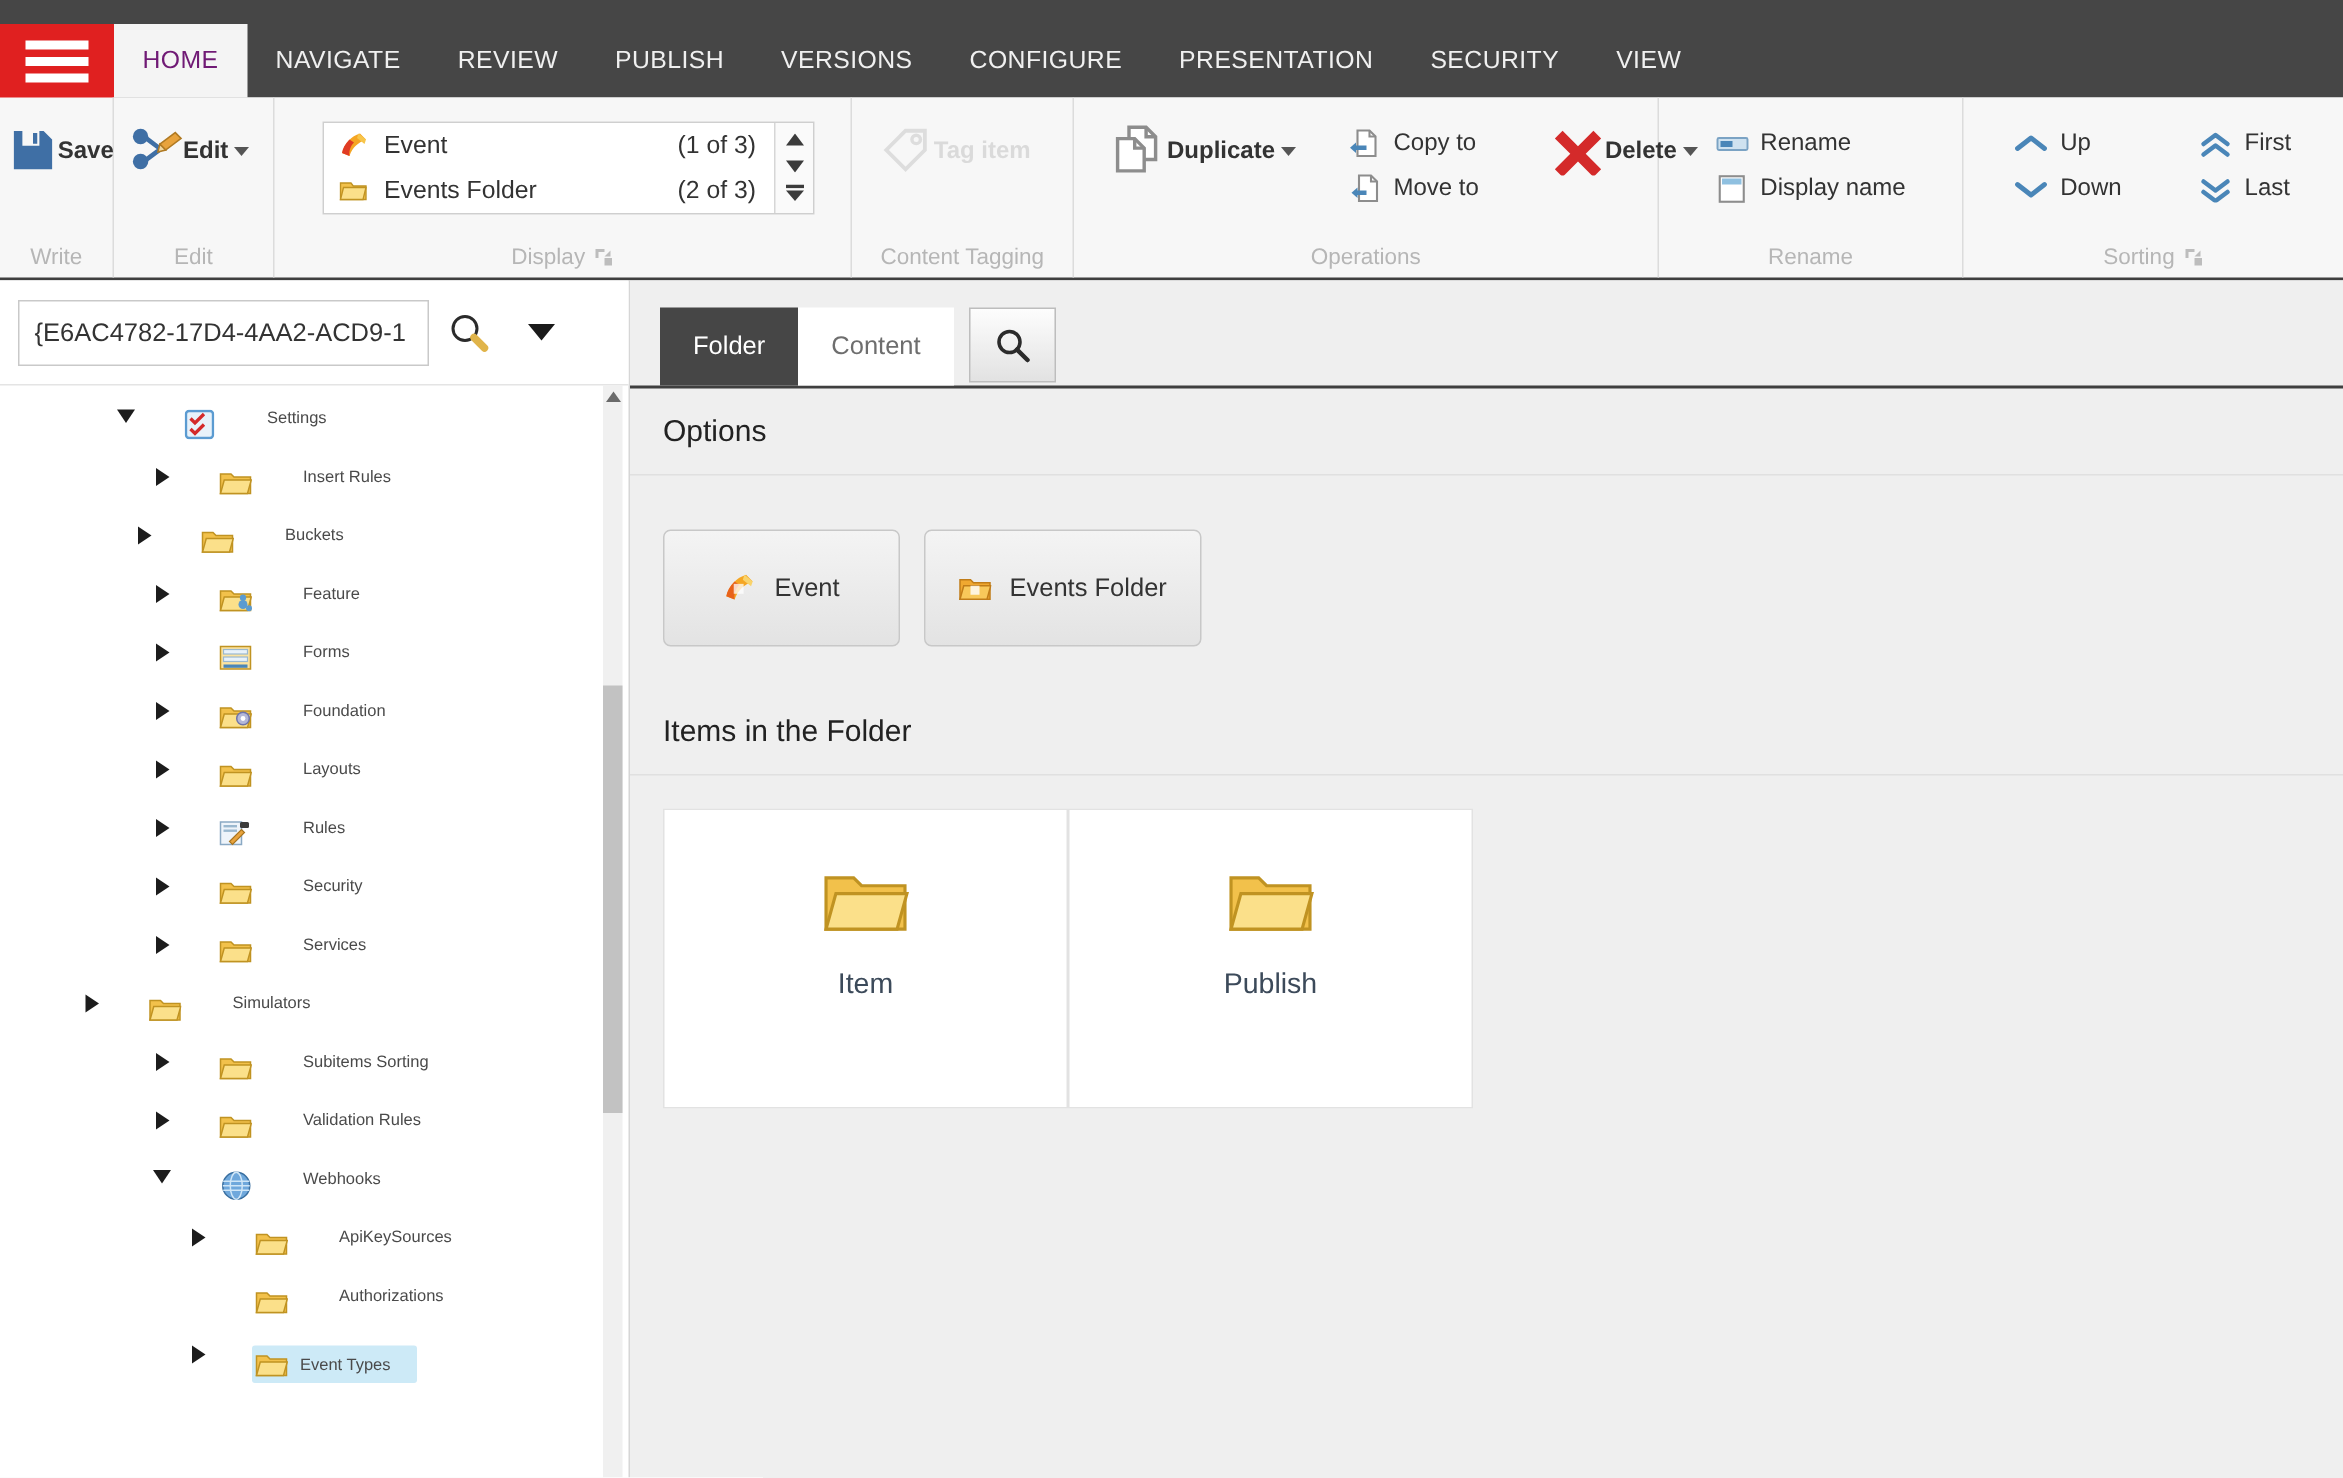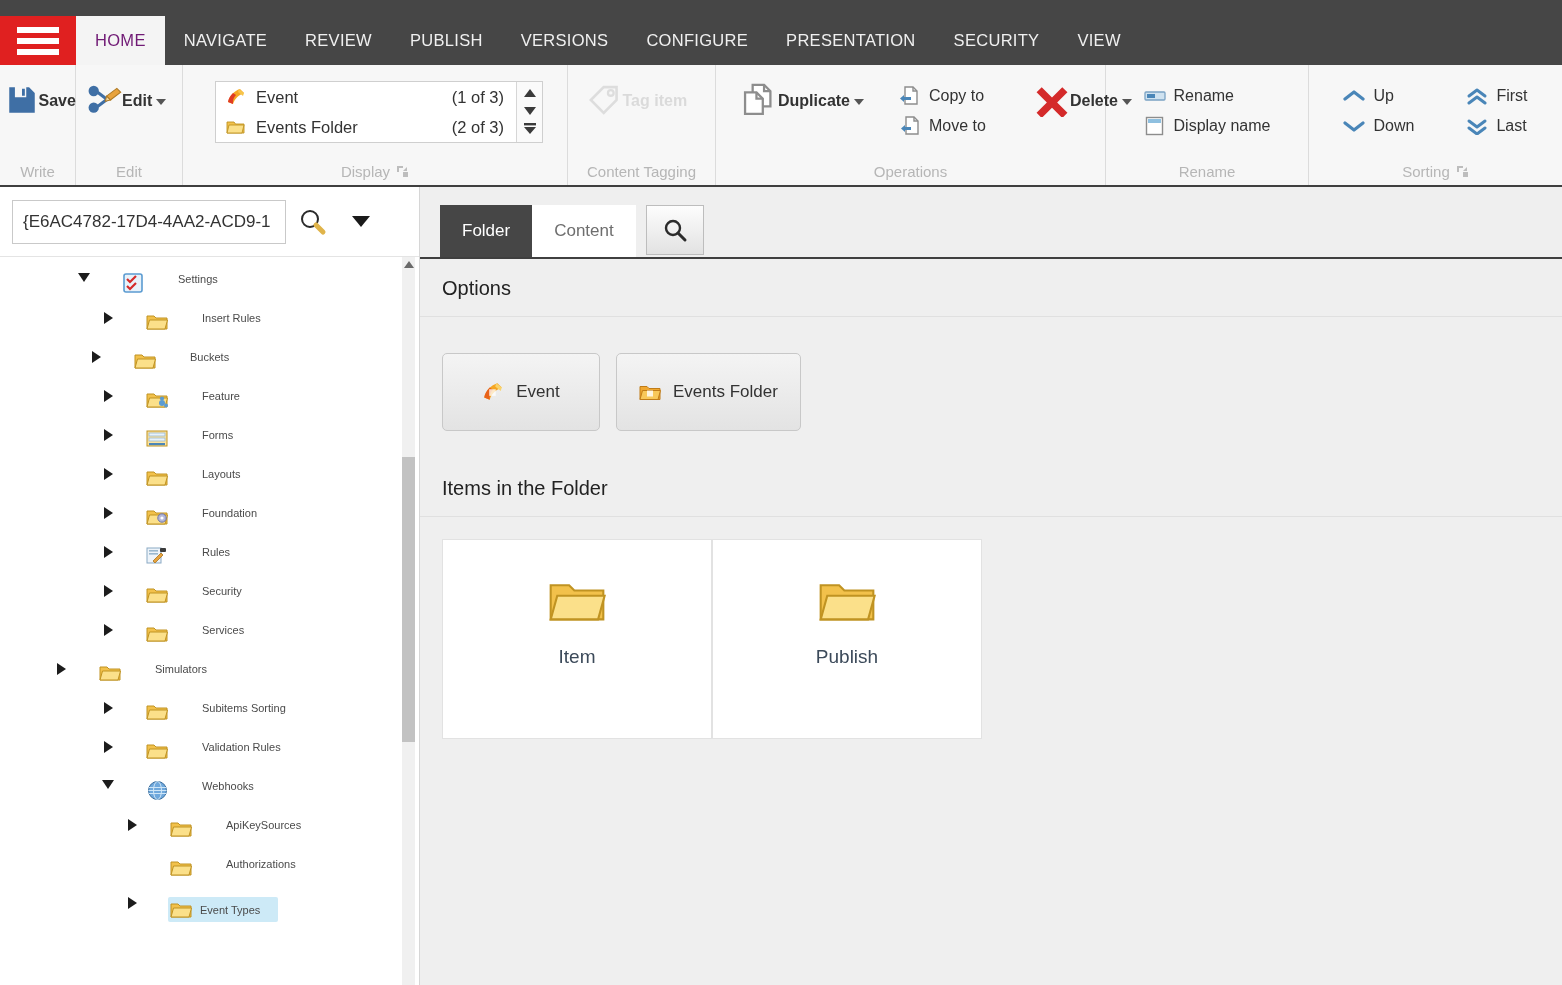--- a/index.html
+++ b/index.html
@@ -525,38 +525,38 @@
         </div>
 
         <div class="tnode" style="padding-left:98px">
           <span class="twist">
               <i class="tri-right"></i>
             </span>
           <span class="ticon">
             <svg width="22" height="19" viewBox="0 0 22 19">
                 <path d="M1 4h7l2 2h11v11H1z" fill="#f2c14b" stroke="#c09322" stroke-width="1"></path>
                 <path d="M3.5 8h18l-2.5 9H1z" fill="#fbe08a" stroke="#c09322" stroke-width="1"></path>
-              </svg>
-          </span>
-          <span class="tlabel">Layouts</span>
-        </div>
-
-        <div class="tnode" style="padding-left:98px">
-          <span class="twist">
-              <i class="tri-right"></i>
-            </span>
-          <span class="ticon">
-            <svg width="22" height="19" viewBox="0 0 22 19">
-                <path d="M1 4h7l2 2h11v11H1z" fill="#f2c14b" stroke="#c09322" stroke-width="1"></path>
-                <path d="M3.5 8h18l-2.5 9H1z" fill="#fbe08a" stroke="#c09322" stroke-width="1"></path>
                 <circle cx="16" cy="11" r="4.2" fill="#b3b7d8" stroke="#6f74a8" stroke-width="1"></circle>
                 <circle cx="16" cy="11" r="1.6" fill="#fff"></circle>
               </svg>
           </span>
           <span class="tlabel">Foundation</span>
+        </div>
+
+        <div class="tnode" style="padding-left:98px">
+          <span class="twist">
+              <i class="tri-right"></i>
+            </span>
+          <span class="ticon">
+            <svg width="22" height="19" viewBox="0 0 22 19">
+                <path d="M1 4h7l2 2h11v11H1z" fill="#f2c14b" stroke="#c09322" stroke-width="1"></path>
+                <path d="M3.5 8h18l-2.5 9H1z" fill="#fbe08a" stroke="#c09322" stroke-width="1"></path>
+              </svg>
+          </span>
+          <span class="tlabel">Layouts</span>
         </div>
 
 
         <div class="tnode" style="padding-left:98px">
           <span class="twist">
               <i class="tri-right"></i>
             </span>
           <span class="ticon">
             <svg width="22" height="19" viewBox="0 0 22 19">
                 <rect x="1" y="2" width="14" height="15" fill="#eef4fa" stroke="#8aa9c4" stroke-width="1"></rect>

